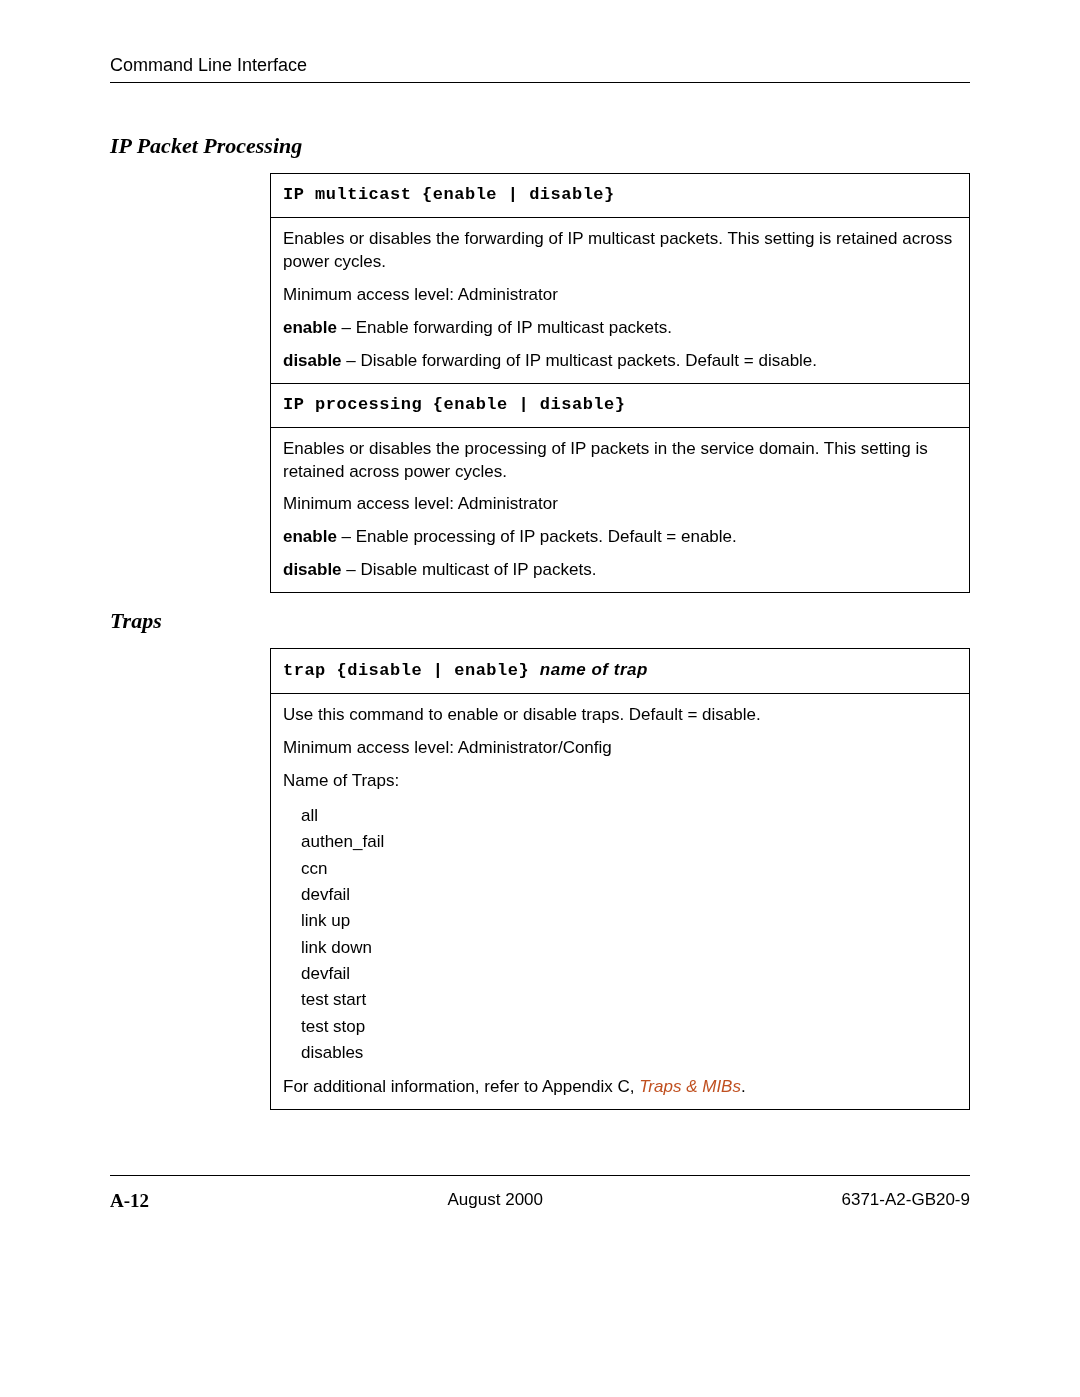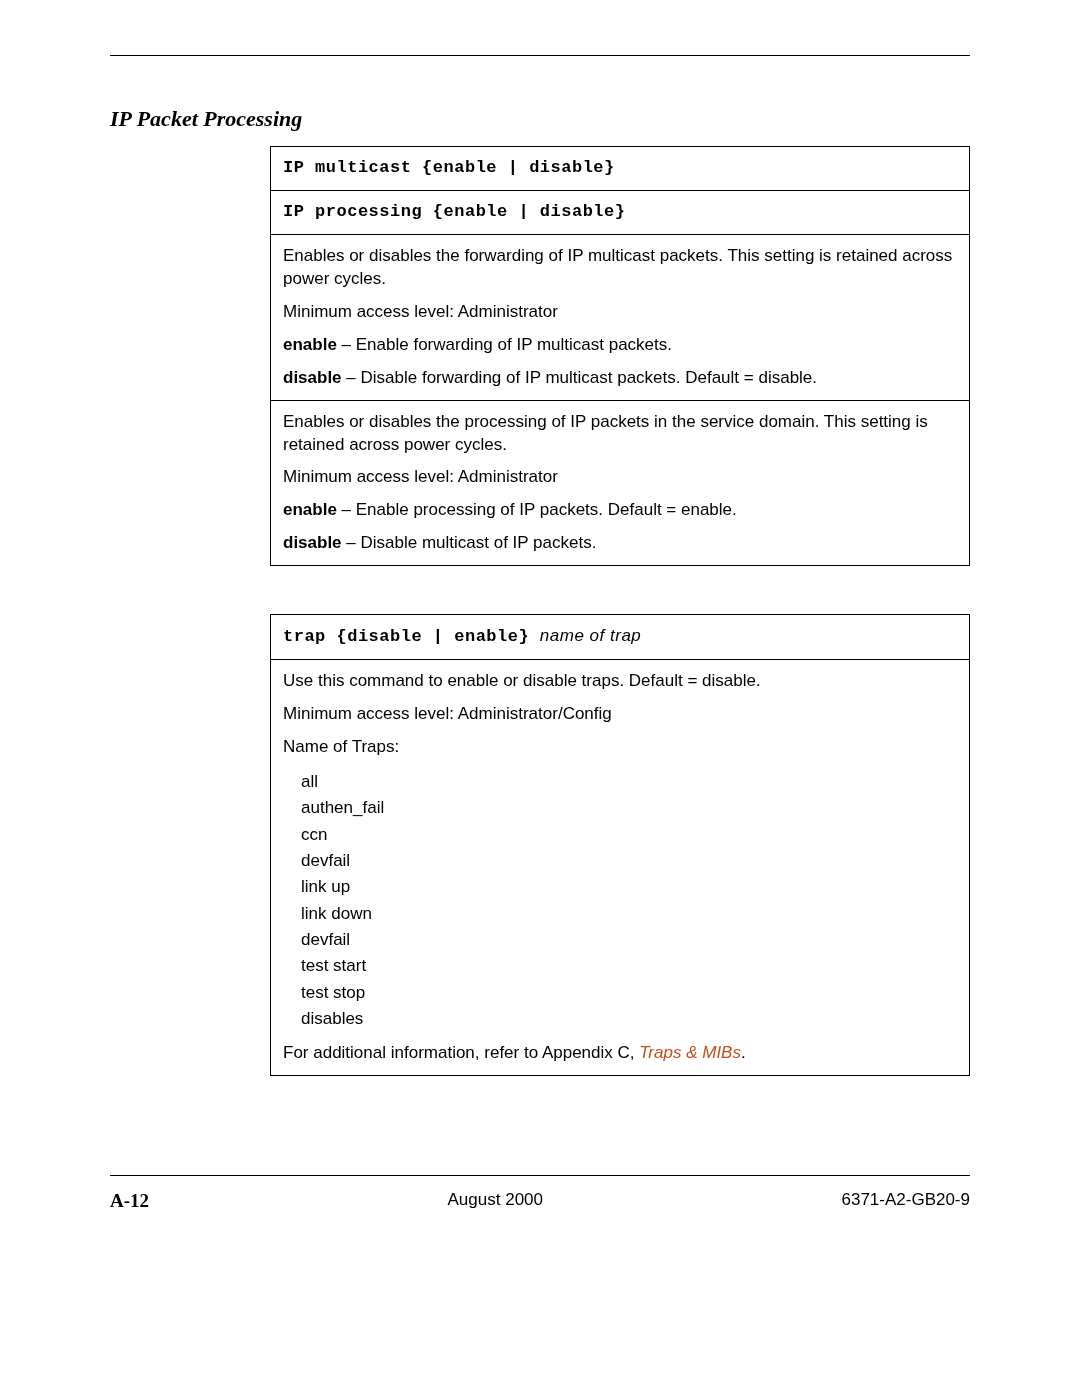--- a/index.html
+++ b/index.html
@@ -28,39 +28,39 @@
     font-family: "Times New Roman", Times, serif;
     font-weight: bold;
     font-size: 22px;
     margin: 0 0 14px 0;
     font-style: italic;
   }
   .cmd-table {
     width: 700px;
     margin-left: 160px;
     border-collapse: collapse;
-    margin-bottom: 48px;
+    margin-bottom: 15px;
   }
   .cmd-table td {
     border: 1px solid #000;
     padding: 10px 12px 10px 12px;
     vertical-align: top;
     font-size: 17px;
     line-height: 1.35;
   }
   .cmd-header {
     font-family: "Courier New", Courier, monospace;
     font-weight: bold;
     font-size: 17px;
     letter-spacing: 0.5px;
   }
   .cmd-header .italic-arg {
     font-family: Arial, Helvetica, sans-serif;
     font-style: italic;
-    font-weight: normal;
+    font-weight: bold;
     text-align: center;
   }
   .cmd-body p {
     margin: 0 0 10px 0;
   }
   .cmd-body p:last-child {
     margin-bottom: 0;
   }
   .trap-list {
     margin: 0 0 10px 18px;
@@ -87,51 +87,53 @@
   .footer .page-num {
     font-family: "Times New Roman", Times, serif;
     font-weight: bold;
     font-size: 19px;
   }
 </style>
 </head>
 <body>
 
 <div class="page">
+  <div class="running-head">Command Line Interface</div>
   <hr class="head-rule">
 
   <div class="section-heading">IP Packet Processing</div>
 
   <table class="cmd-table">
     <tbody>
         <tr>
       <td class="cmd-header">IP multicast {enable | disable}</td>
     </tr>
     <tr>
-      <td class="cmd-header">IP processing {enable | disable}</td>
-    </tr>
-    <tr>
       <td class="cmd-body">
         <p>Enables or disables the forwarding of IP multicast packets. This setting is retained across power cycles.</p>
         <p>Minimum access level:  Administrator</p>
         <p><b>enable</b><span> – Enable forwarding of IP multicast packets.</span></p>
         <p><b>disable</b><span> – Disable forwarding of IP multicast packets. Default = disable.</span></p>
       </td>
+    </tr>
+    <tr>
+      <td class="cmd-header">IP processing {enable | disable}</td>
     </tr>
     <tr>
       <td class="cmd-body">
         <p>Enables or disables the processing of IP packets in the service domain. This setting is retained across power cycles.</p>
         <p>Minimum access level:  Administrator</p>
         <p><b>enable</b><span> – Enable processing of IP packets. Default = enable.</span></p>
         <p><b>disable</b><span> – Disable multicast of IP packets.</span></p>
       </td>
     </tr>
   </tbody>
     </table>
 
+  <div class="section-heading">Traps</div>
 
   <table class="cmd-table">
     <tbody>
         <tr>
       <td class="cmd-header">
         <span>trap {disable | enable}  </span><span class="italic-arg">name of trap</span>
       </td>
     </tr>
     <tr>
       <td class="cmd-body">

